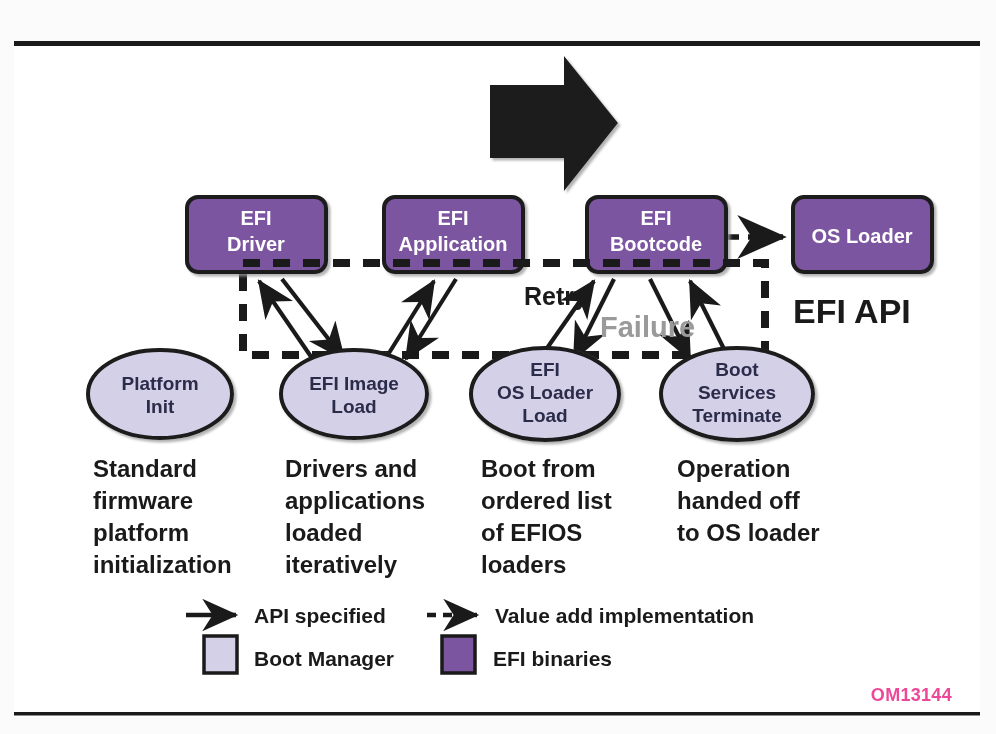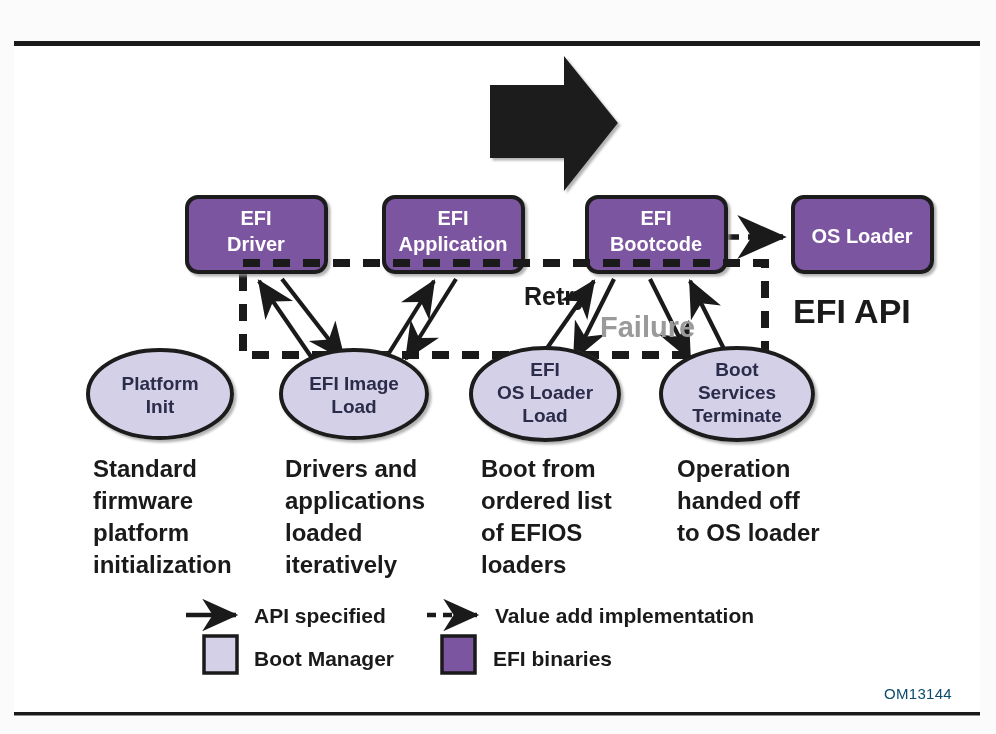--- a/index.html
+++ b/index.html
@@ -5,22 +5,22 @@
   html,body{margin:0;padding:0;background:#fbfbfb;}
   body{width:996px;height:734px;position:relative;overflow:hidden;
        font-family:"Liberation Sans",sans-serif;}
   #figure-frame{position:absolute;left:0;top:0;width:996px;height:606px;background:#fbfbfb;margin-top:28px;}
   #canvas{position:absolute;left:14px;top:13px;width:966px;height:676px;background:#ffffff;}
   #diagram-svg{position:absolute;left:0;top:0;}
   .fig-caption{position:absolute;left:18px;top:697px;font-size:17px;color:#4a4a4a;
                font-family:"Liberation Sans",sans-serif;white-space:nowrap;}
   .fig-caption .lead{font-style:normal;}
   .fig-caption .ital{font-style:italic;}
-  .code-label{position:absolute;right:28px;top:644px;font-size:15px;font-weight:normal;
-              color:#0c4a6e;letter-spacing:.3px;}
+  .code-label{position:absolute;right:28px;top:644px;font-size:18px;font-weight:bold;
+              color:#ec4899;letter-spacing:.3px;}
 </style>
 </head>
 <body>
 
 <div id="figure-frame">
 
   <div id="canvas">
     <svg id="diagram-svg" width="966" height="676" viewBox="0 0 966 676" xmlns="http://www.w3.org/2000/svg">
 
       <defs>

